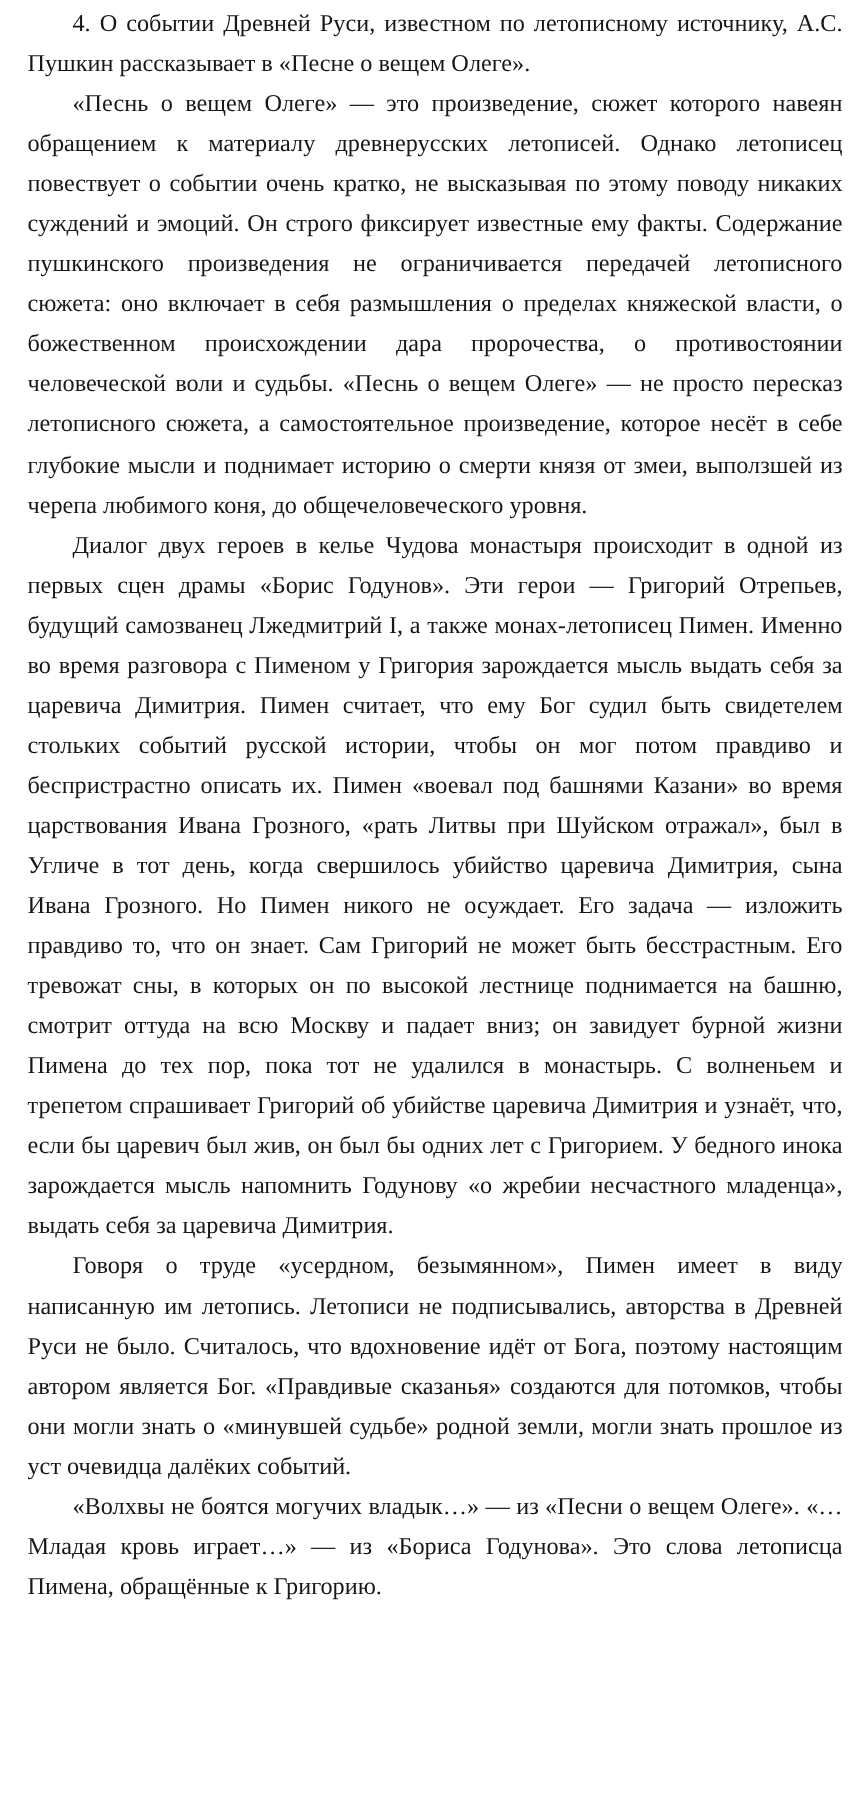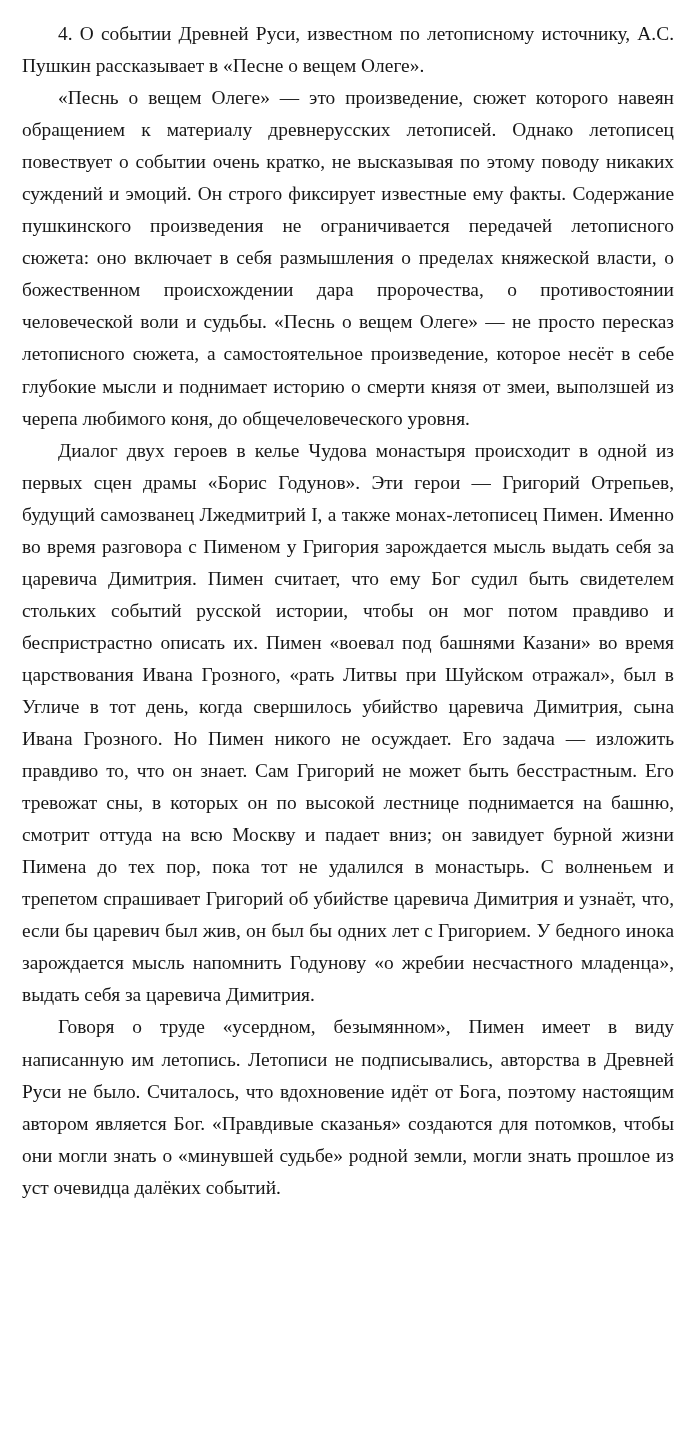--- a/index.html
+++ b/index.html
@@ -11,21 +11,21 @@
     width: 692px;
     height: 1439px;
     font-family: "Liberation Serif", "DejaVu Serif", serif;
     color: #1a1a1a;
     overflow: hidden;
   }
   .page {
     width: 692px;
     height: 1439px;
     box-sizing: border-box;
-    padding: 18px 18px 0 22px;
+    padding: 4px 18px 0 22px;
     background: #ffffff;
   }
   .doc-body {
     font-size: 19.4px;
     line-height: 32.05px;
     text-align: justify;
     text-justify: inter-word;
     hyphens: manual;
     color: #171717;
   }
@@ -40,14 +40,15 @@
 </style>
 </head>
 <body>
 
 <div class="page">
   <div class="doc-body">
     <p class="para first">4. О событии Древней Руси, известном по летописному источнику, А.С. Пушкин рассказывает в «Песне о вещем Олеге».</p>
     <p class="para">«Песнь о вещем Олеге» — это произведение, сюжет которого навеян обращением к материалу древнерусских летописей. Однако летописец повествует о событии очень кратко, не высказывая по этому поводу никаких суждений и эмоций. Он строго фиксирует известные ему факты. Содержание пушкинского произведения не ограничивается передачей летописного сюжета: оно включает в себя размышления о пределах княжеской власти, о божественном происхождении дара пророчества, о противостоянии человеческой воли и судьбы. «Песнь о вещем Олеге» — не просто пересказ летописного сюжета, а самостоятельное произведение, которое несёт в себе глубокие мысли и поднимает историю о смерти князя от змеи, выползшей из черепа любимого коня, до общечеловеческого уровня.</p>
     <p class="para">Диалог двух героев в келье Чудова монастыря происходит в одной из первых сцен драмы «Борис Годунов». Эти герои — Григорий Отрепьев, будущий самозванец Лжедмитрий I, а также монах-летописец Пимен. Именно во время разговора с Пименом у Григория зарождается мысль выдать себя за царевича Димитрия. Пимен считает, что ему Бог судил быть свидетелем стольких событий русской истории, чтобы он мог потом правдиво и беспристрастно описать их. Пимен «воевал под башнями Казани» во время царствования Ивана Грозного, «рать Литвы при Шуйском отражал», был в Угличе в тот день, когда свершилось убийство царевича Димитрия, сына Ивана Грозного. Но Пимен никого не осуждает. Его задача — изложить правдиво то, что он знает. Сам Григорий не может быть бесстрастным. Его тревожат сны, в которых он по высокой лестнице поднимается на башню, смотрит оттуда на всю Москву и падает вниз; он завидует бурной жизни Пимена до тех пор, пока тот не удалился в монастырь. С волненьем и трепетом спрашивает Григорий об убийстве царевича Димитрия и узнаёт, что, если бы царевич был жив, он был бы одних лет с Григорием. У бедного инока зарождается мысль напомнить Годунову «о жребии несчастного младенца», выдать себя за царевича Димитрия.</p>
     <p class="para">Говоря о труде «усердном, безымянном», Пимен имеет в виду написанную им летопись. Летописи не подписывались, авторства в Древней Руси не было. Считалось, что вдохновение идёт от Бога, поэтому настоящим автором является Бог. «Правдивые сказанья» создаются для потомков, чтобы они могли знать о «минувшей судьбе» родной земли, могли знать прошлое из уст очевидца далёких событий.</p>
+    <p class="para">«Волхвы не боятся могучих владык…» — из «Песни о вещем Олеге». «…Младая кровь играет…» — из «Бориса Годунова». Это слова летописца Пимена, обращённые к Григорию.</p>
   </div>
 </div>
 
 </body></html>

